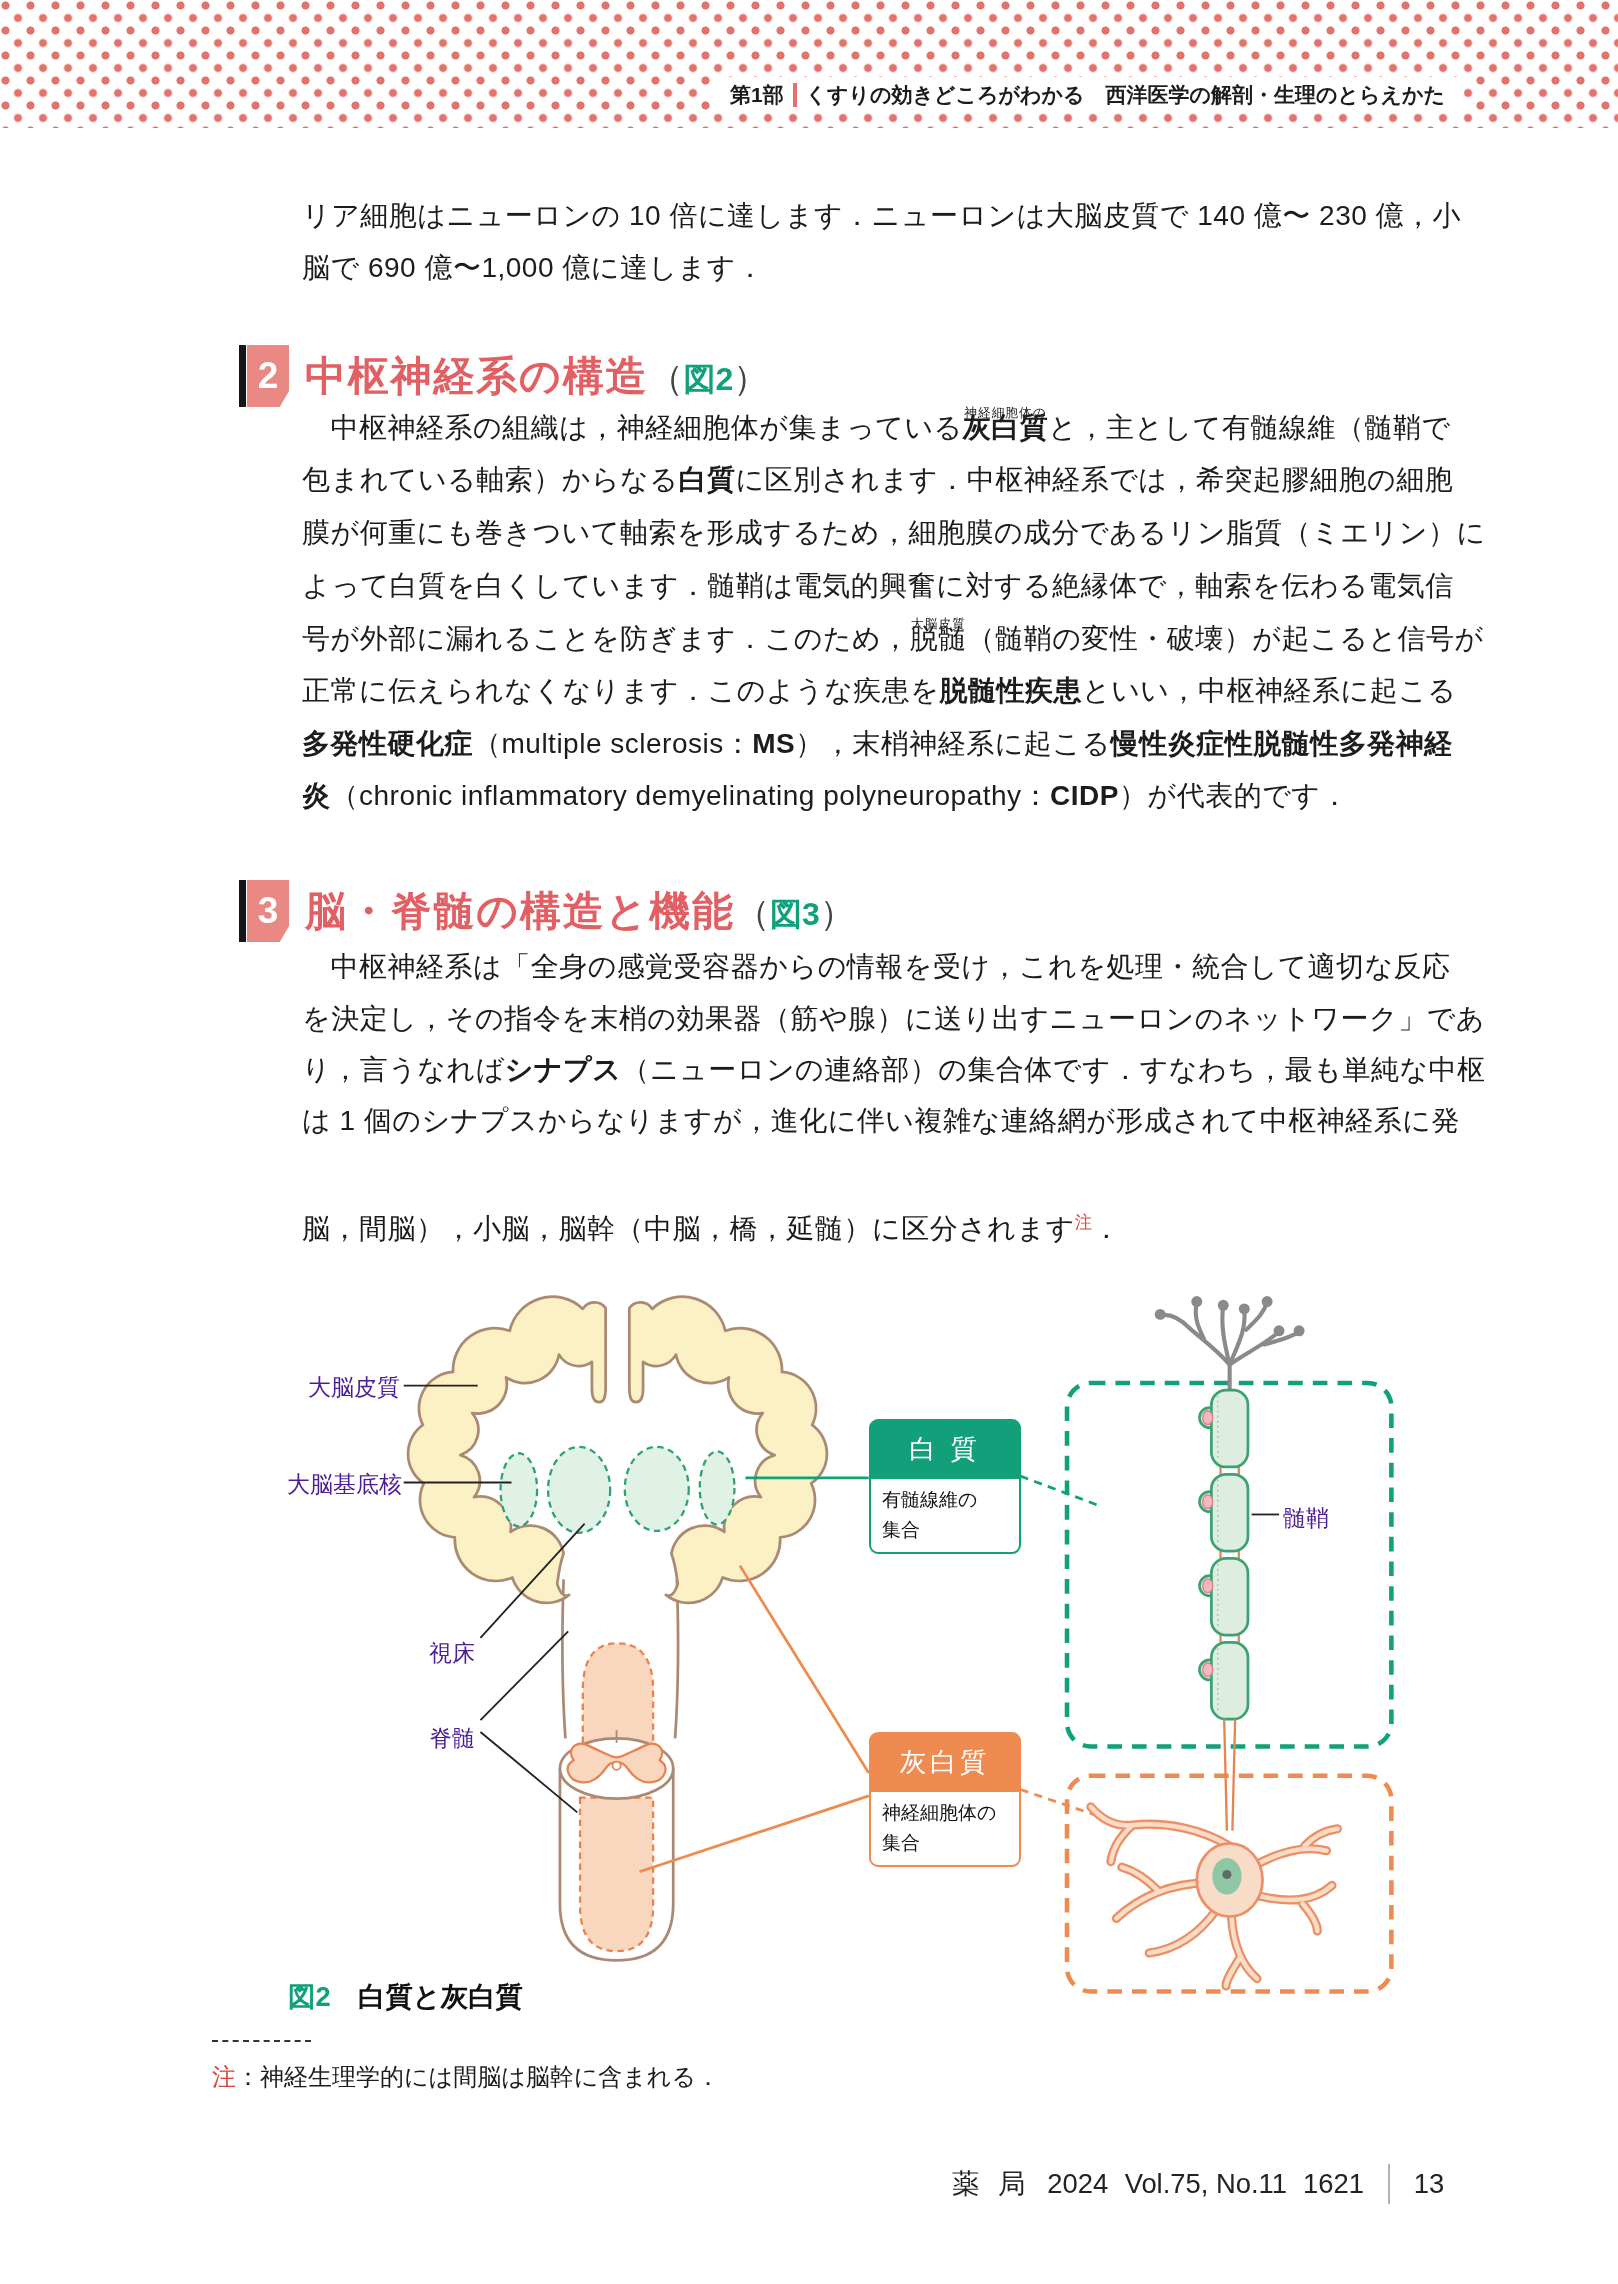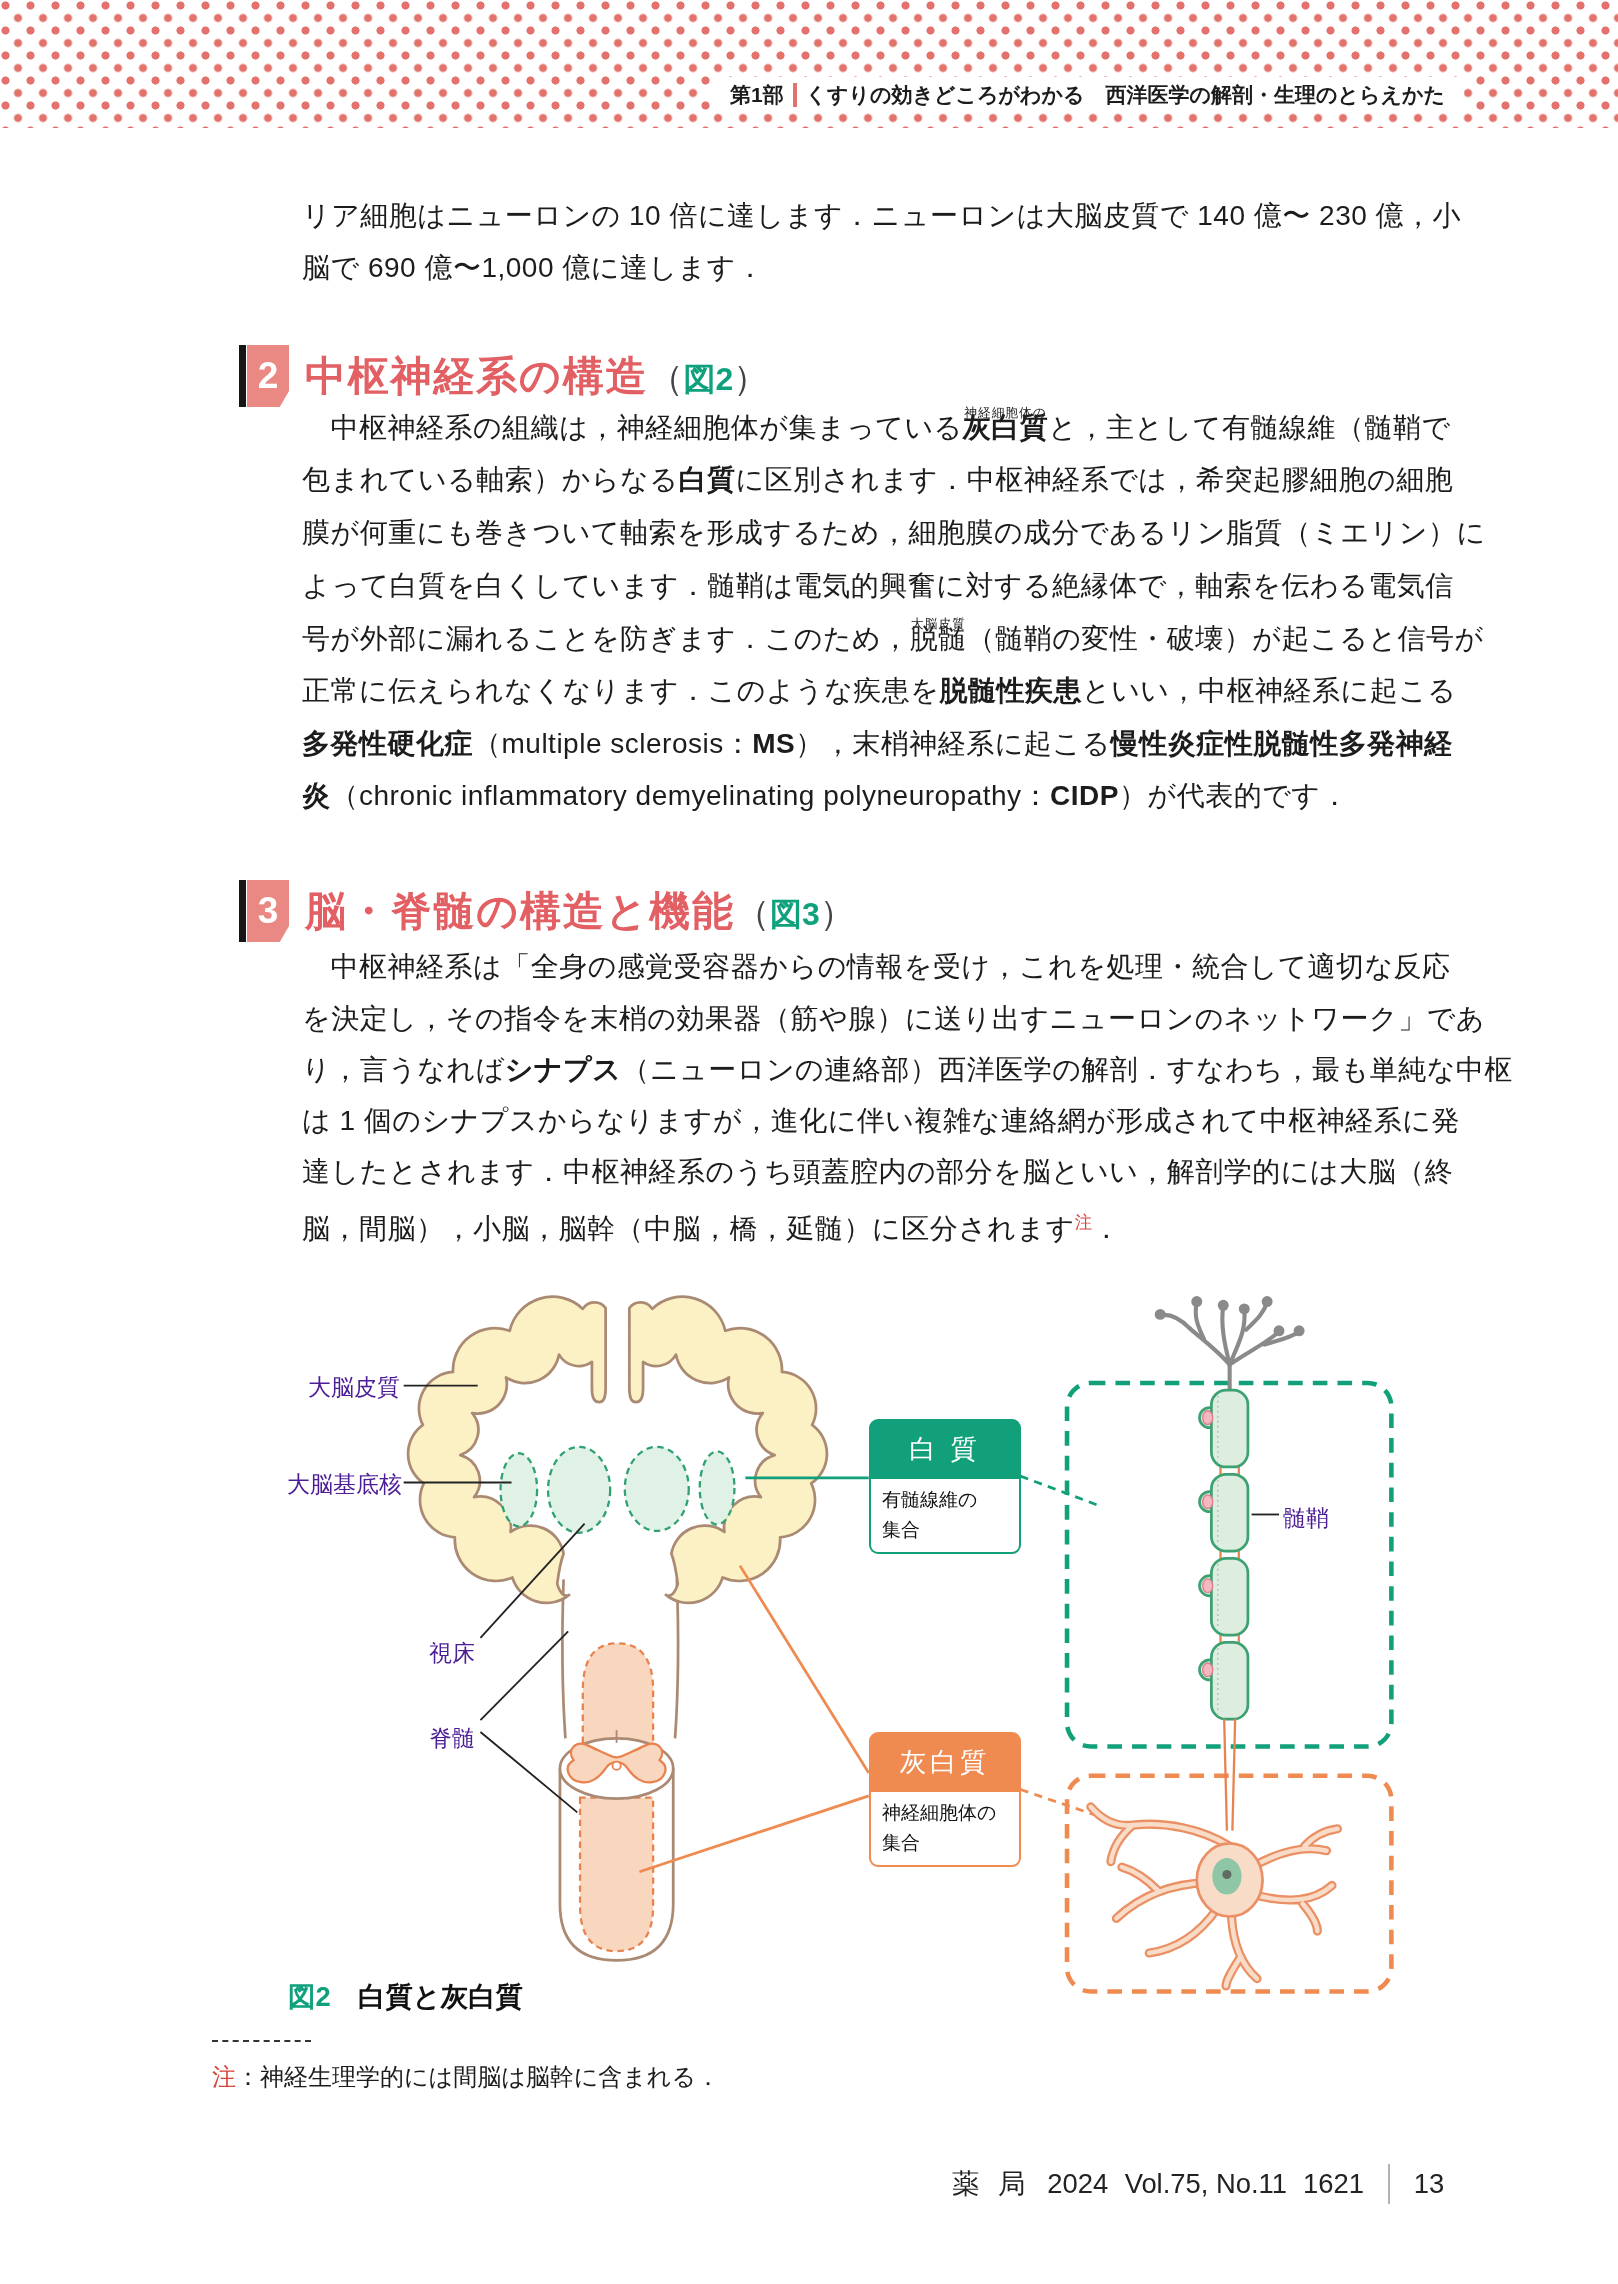--- a/index.html
+++ b/index.html
@@ -89,23 +89,22 @@
   <div class="tline" style="top:672px"><span>正常に伝えられなくなります．このような疾患を</span><span class="b">脱髄性疾患</span><span>といい，中枢神経系に起こる</span></div>
   <div class="tline" style="top:725px"><span class="b">多発性硬化症</span><span>（multiple sclerosis：</span><span class="b">MS</span><span>），末梢神経系に起こる</span><span class="b">慢性炎症性脱髄性多発神経</span></div>
   <div class="tline" style="top:777px"><span class="b">炎</span><span>（chronic inflammatory demyelinating polyneuropathy：</span><span class="b">CIDP</span><span>）が代表的です．</span></div>
 
   <div class="badge-bar" style="left:239px;top:880px"></div>
   <div class="badge" style="left:247px;top:880px">3</div>
   <div class="sec-title" style="left:305px;top:884px"><span class="tred">脳・脊髄の構造と機能</span><span class="paren">（</span><span class="figref">図3</span><span class="paren">）</span></div>
 
   <div class="tline" style="top:948px">　中枢神経系は「全身の感覚受容器からの情報を受け，これを処理・統合して適切な反応</div>
   <div class="tline" style="top:1000px">を決定し，その指令を末梢の効果器（筋や腺）に送り出すニューロンのネットワーク」であ</div>
-  <div class="tline" style="top:1051px"><span>り，言うなれば</span><span class="b">シナプス</span><span>（ニューロンの連絡部）西洋医学の解剖．すなわち，最も単純な中枢</span></div>
+  <div class="tline" style="top:1051px"><span>り，言うなれば</span><span class="b">シナプス</span><span>（ニューロンの連絡部）の集合体です．すなわち，最も単純な中枢</span></div>
   <div class="tline" style="top:1102px">は 1 個のシナプスからなりますが，進化に伴い複雑な連絡網が形成されて中枢神経系に発</div>
-  <div class="tline" style="top:1153px">達したとされます．中枢神経系のうち頭蓋腔内の部分を脳といい，解剖学的には大脳（終</div>
   <div class="tline" style="top:1204px"><span>脳，間脳），小脳，脳幹（中脳，橋，延髄）に区分されます</span><span class="supnote">注</span><span>．</span></div>
 
   <svg style="position:absolute;left:210px;top:1275px" width="1270" height="722" viewBox="0 0 1390 790">
 
     <path d="M 408 512 L 408 455 Q 408 403 446 403 Q 485 403 485 455 L 485 512" fill="#f9d6be" stroke="#e8824f" stroke-width="2.5" stroke-dasharray="7 5"></path>
 
     <path d="M 387 333 C 385 390 385 450 389 507" fill="none" stroke="#ab8a74" stroke-width="3"></path>
     <path d="M 511 333 C 513 390 513 450 509 507" fill="none" stroke="#ab8a74" stroke-width="3"></path>
 
     <path fill="#fbf1c4" stroke="#ab8a74" stroke-width="3" stroke-linejoin="round" d="M 459 36

